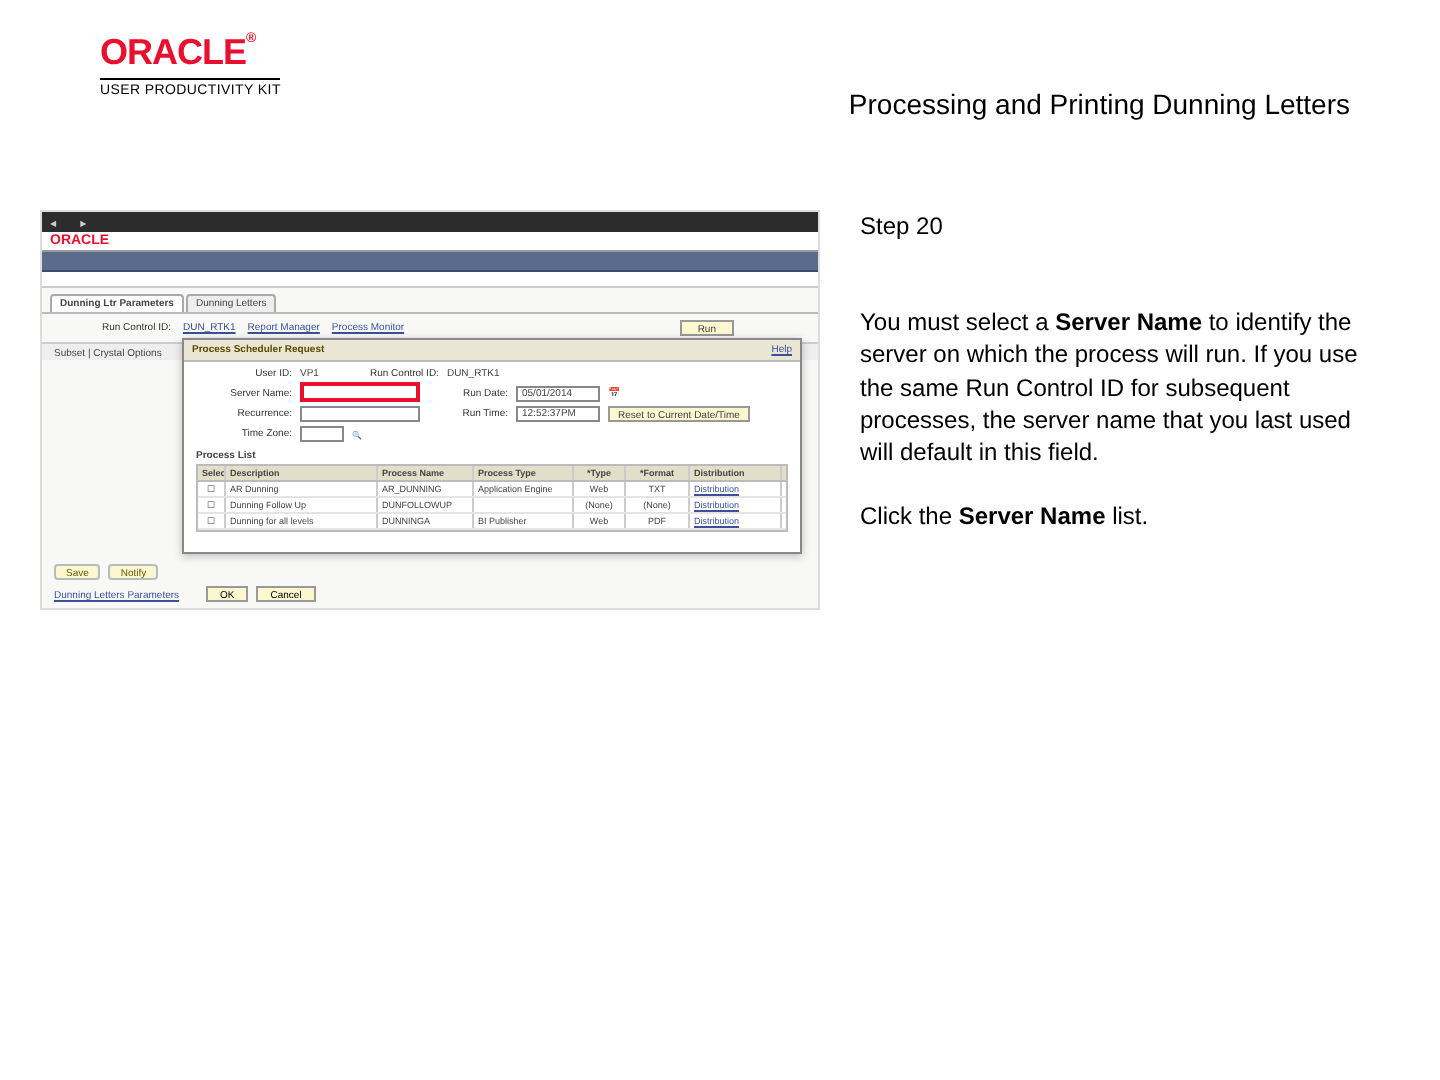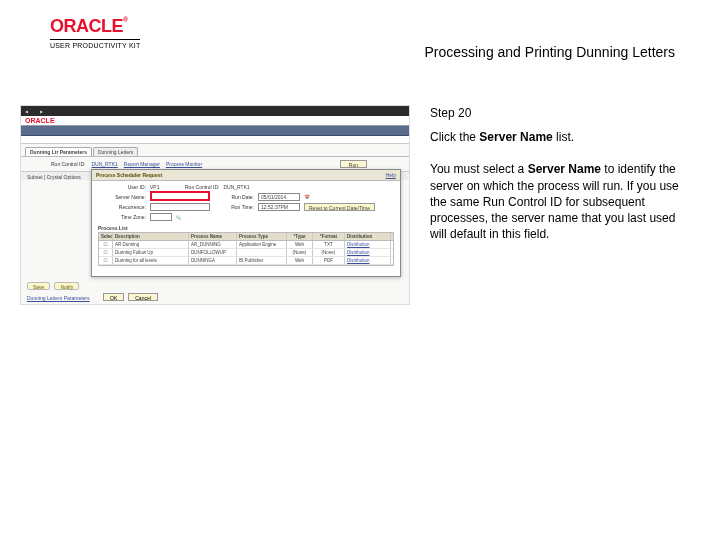--- a/index.html
+++ b/index.html
@@ -228,21 +228,21 @@
     font-size: 5px;
   }
   .instructions {
     position: absolute;
     top: 105px;
     left: 430px;
     width: 260px;
     font-size: 12px;
     line-height: 1.35;
   }
-  .instructions .step { margin-bottom: 8px; }
+  .instructions .step { margin-bottom: 32px; }
   .instructions .para { margin-bottom: 16px; }
 </style>
 </head>
 <body>
 
 <div class="logo-block">
   <div class="logo-oracle">
     <span>ORACLE</span><span class="reg">®</span>
   </div>
   <div class="logo-sub">USER PRODUCTIVITY KIT</div>
@@ -357,18 +357,18 @@
   <div class="ss-bottomlink ss-link">Dunning Letters Parameters</div>
   <div class="ss-okcancel">
     <button>OK</button>
     <button>Cancel</button>
   </div>
 </div>
 
 <div class="instructions">
   <div class="step">Step 20</div>
   <div class="para">
+    <span>You must select a </span><b>Server Name</b><span> to identify the server on which the process will run. If you use the same Run Control ID for subsequent processes, the server name that you last used will default in this field.</span>
+  </div>
+  <div class="para">
     <span>Click the </span><b>Server Name</b><span> list.</span>
   </div>
-  <div class="para">
-    <span>You must select a </span><b>Server Name</b><span> to identify the server on which the process will run. If you use the same Run Control ID for subsequent processes, the server name that you last used will default in this field.</span>
-  </div>
 </div>
 
 </body></html>

